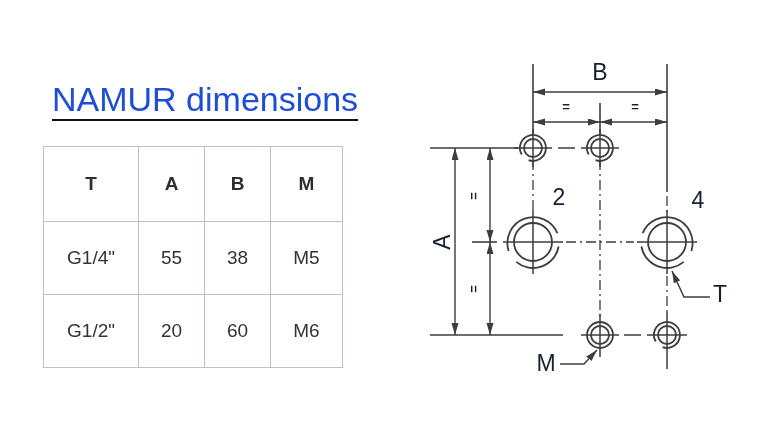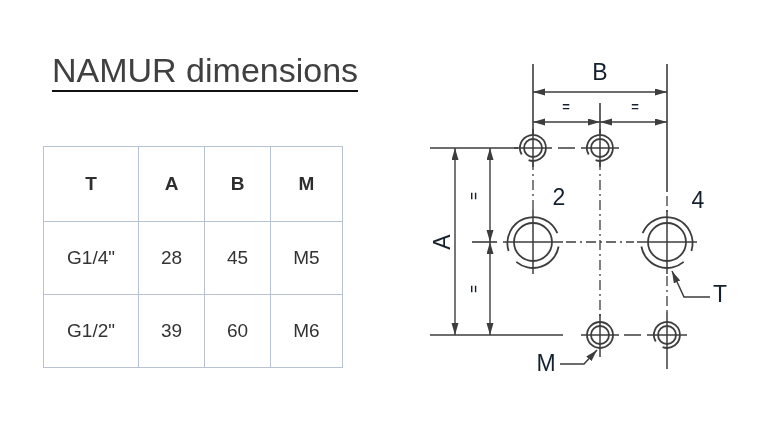--- a/index.html
+++ b/index.html
@@ -2,22 +2,22 @@
 <html style="--table-border: #b7c3d3; --line: #3d3d3d; --label: #14202e; --text: #333333;"><head>
 <meta charset="utf-8">
 <style>
   html,body{margin:0;padding:0;}
   body{
     width:762px;height:422px;position:relative;overflow:hidden;
     background:#ffffff;
     font-family:"Liberation Sans", sans-serif;
   }
   .title{
-    position:absolute;left:52px;top:51px;
-    font-size:34px;font-weight:400;color:#404040;
+    position:absolute;left:52px;top:80px;
+    font-size:34px;font-weight:400;color:#1d4ed8;
     display:inline-block;line-height:1.15;
     border-bottom:2px solid #111;
   }
   table.dim{
     position:absolute;left:43px;top:146px;
     border-collapse:collapse;table-layout:fixed;
     font-size:19px;color:var(--text,#333);
   }
   table.dim td,table.dim th{
     border:1px solid var(--table-border,#b7c3d3);
@@ -46,27 +46,27 @@
 <table class="dim">
   <tbody>
       <tr class="r-head">
     <th class="c0">T</th>
     <th class="c1">A</th>
     <th class="c2">B</th>
     <th class="c3">M</th>
   </tr>
   <tr class="r-body">
     <td>G1/4"</td>
-    <td>28</td>
-    <td>45</td>
+    <td>55</td>
+    <td>38</td>
     <td>M5</td>
   </tr>
   <tr class="r-body">
     <td>G1/2"</td>
-    <td>39</td>
+    <td>20</td>
     <td>60</td>
     <td>M6</td>
   </tr>
 </tbody>
   </table>
 
 <svg class="drawing" width="335" height="330" viewBox="420 55 335 330" xmlns="http://www.w3.org/2000/svg">
   <defs>
     <marker id="arr" markerUnits="userSpaceOnUse" markerWidth="13" markerHeight="8" refX="12" refY="3.5" orient="auto-start-reverse">
       <path class="arrhead" d="M0,0 L12,3.5 L0,7 z"></path>

